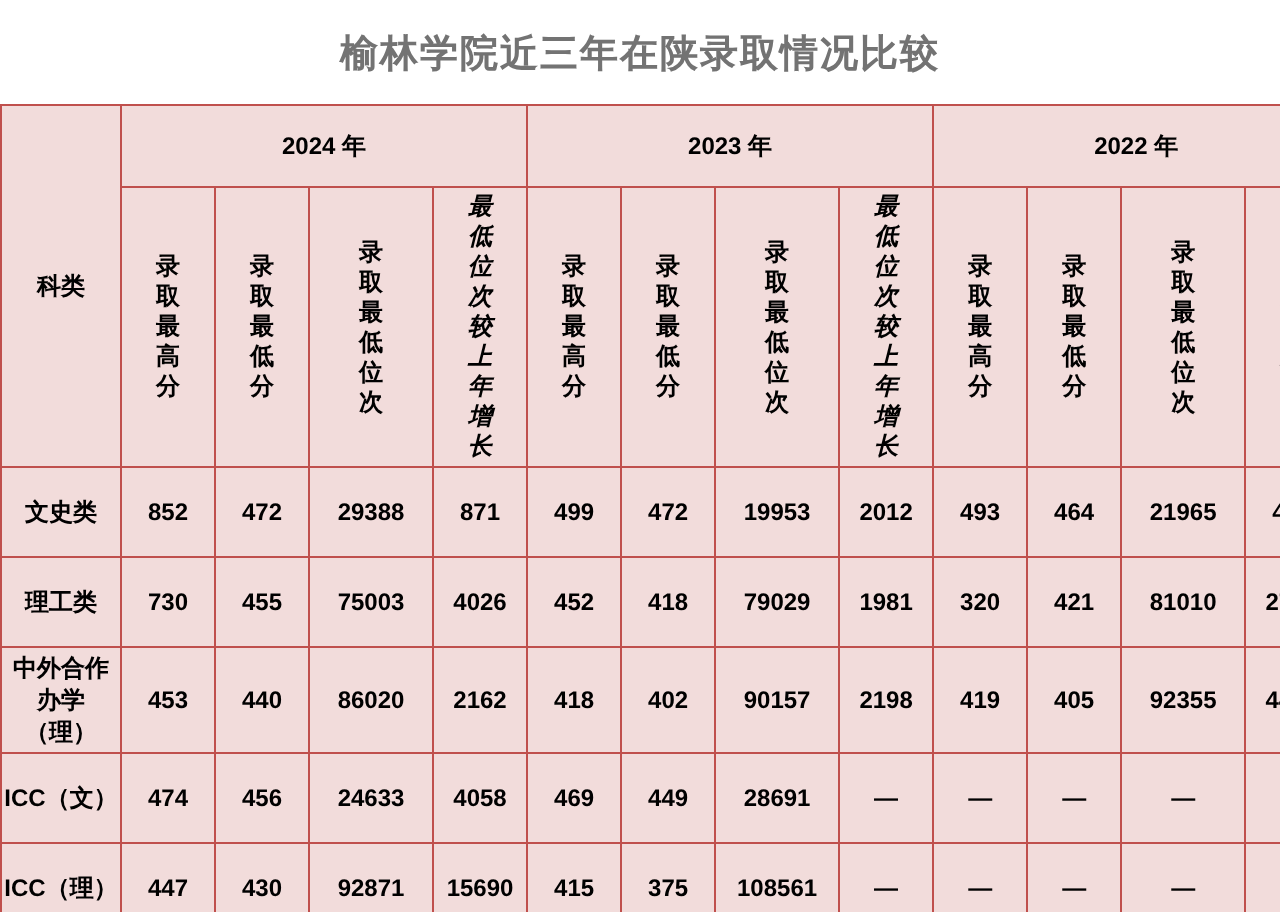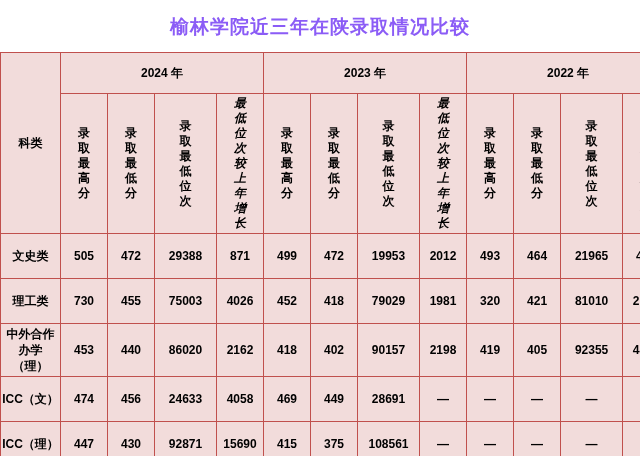--- a/index.html
+++ b/index.html
@@ -20,21 +20,21 @@
     height: 456px;
     box-sizing: border-box;
   }
   .title {
     text-align: center;
     font-size: 19px;
     font-weight: bold;
     letter-spacing: 1px;
     padding-top: 14px;
     padding-bottom: 12px;
-    color: #8b5cf6;
+    color: #737373;
     font-family: "Liberation Serif", serif;
   }
   table.data {
     border-collapse: collapse;
     width: 624px;
     margin: 0 auto;
     table-layout: fixed;
   }
   table.data td, table.data th {
     border: 1px solid #c0504d;
@@ -132,21 +132,21 @@
         <td class="sub-head"><span class="wrap3">最低位次较上年增长</span></td>
 
         <td class="sub-head"><span class="wrap2">录取最高分</span></td>
         <td class="sub-head"><span class="wrap2">录取最低分</span></td>
         <td class="sub-head"><span class="wrap2">录取最低位次</span></td>
         <td class="sub-head"><span class="wrap3">最低位次较上年增长</span></td>
       </tr>
 
       <tr>
         <td class="rowlabel">文史类</td>
-        <td class="val">505</td>
+        <td class="val">852</td>
         <td class="val">472</td>
         <td class="val">29388</td>
         <td class="val">871</td>
         <td class="val">499</td>
         <td class="val">472</td>
         <td class="val">19953</td>
         <td class="val">2012</td>
         <td class="val">493</td>
         <td class="val">464</td>
         <td class="val">21965</td>

